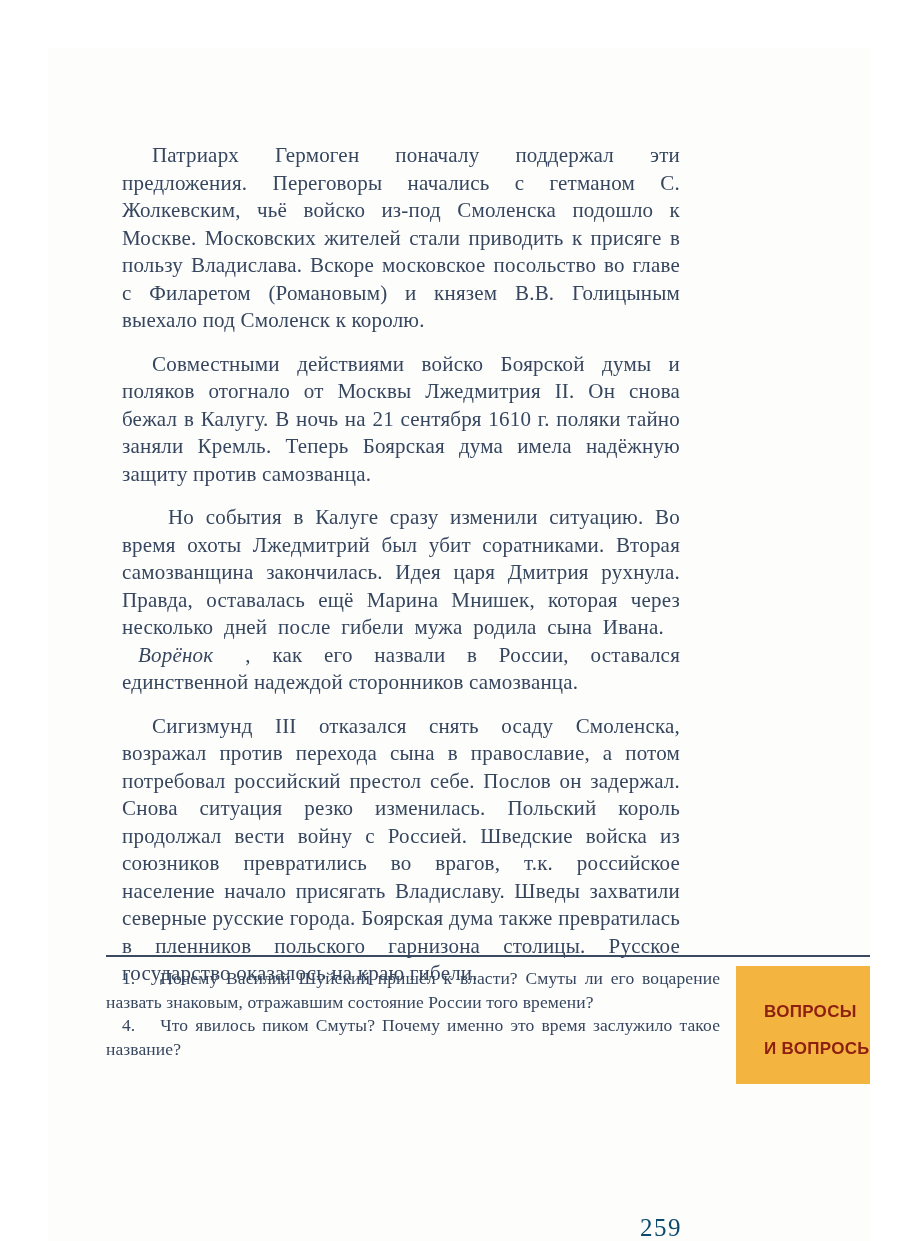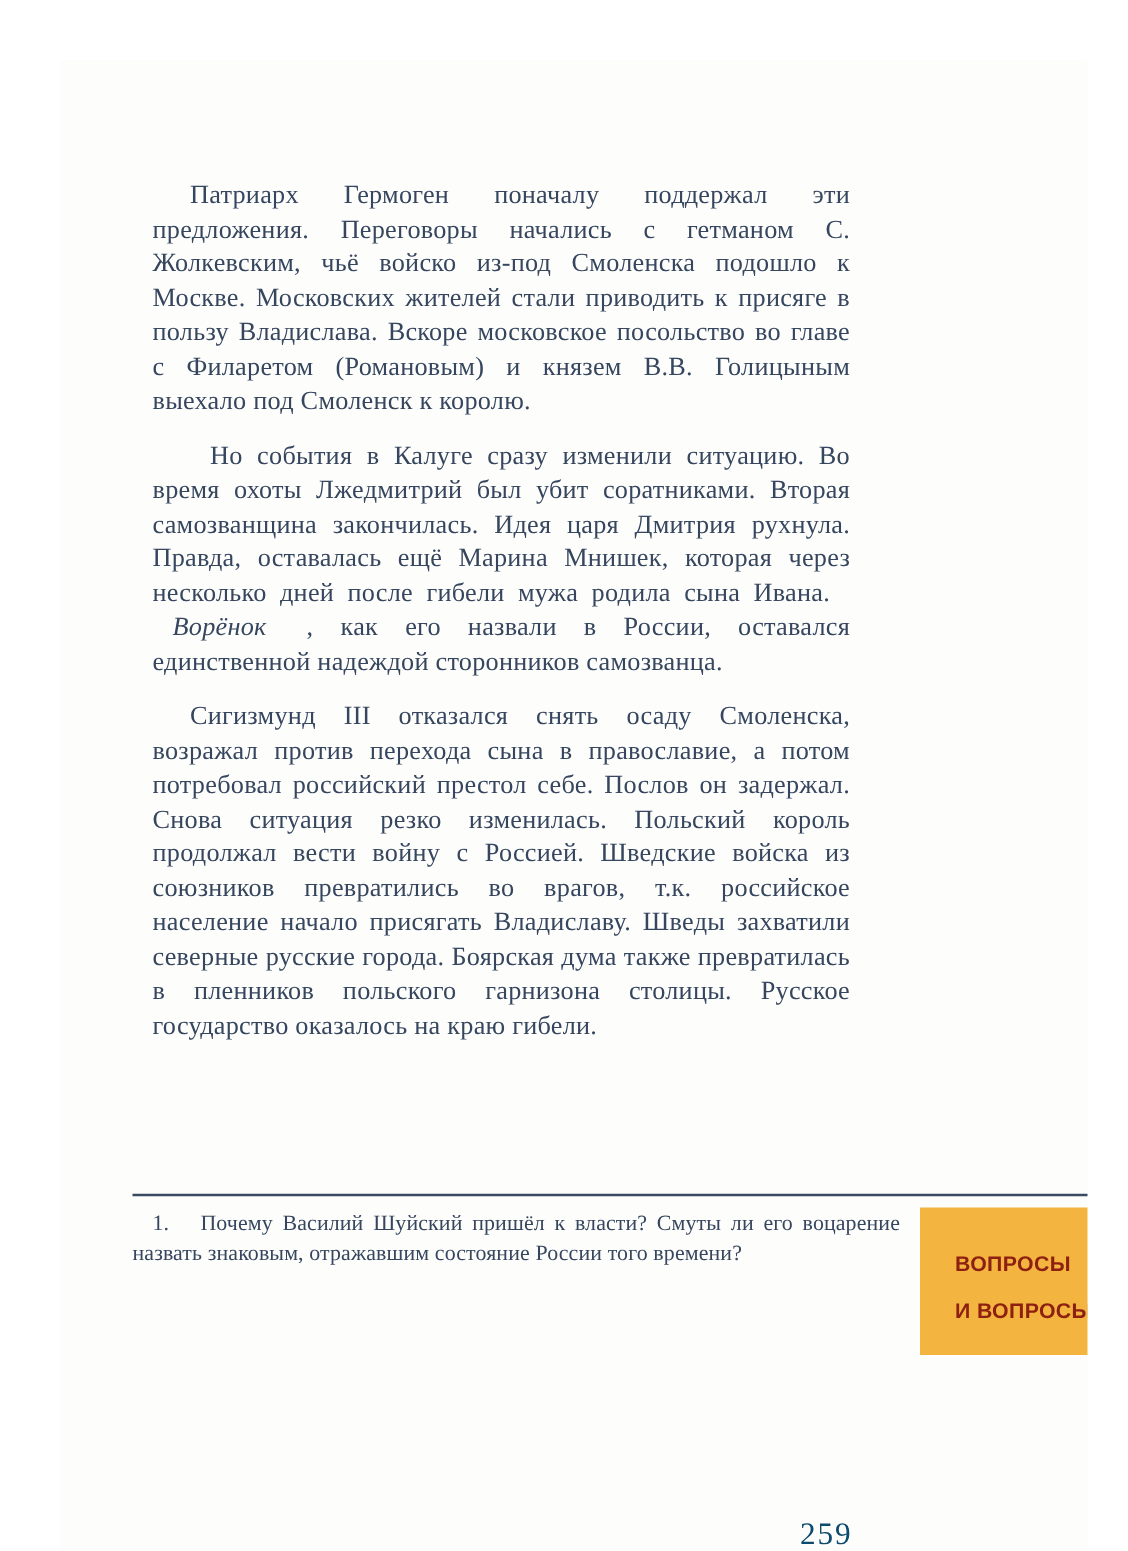--- a/index.html
+++ b/index.html
@@ -60,28 +60,30 @@
     color:#0c4a6e;
   }
 </style>
 </head>
 <body>
 
 <div class="page">
 
   <div class="main-text">
     <p>Патриарх Гермоген поначалу поддержал эти предложения. Переговоры начались с гетманом С. Жолкевским, чьё войско из-под Смоленска подошло к Москве. Московских жителей стали приводить к присяге в пользу Владислава. Вскоре московское посольство во главе с Филаретом (Романовым) и князем В.В. Голицыным выехало под Смоленск к королю.</p>
+    <p>Совместными действиями войско Боярской думы и поляков отогнало от Москвы Лжедмитрия II. Он снова бежал в Калугу. В ночь на 21 сентября 1610 г. поляки тайно заняли Кремль. Теперь Боярская дума имела надёжную защиту против самозванца.</p>
     <p><span>Но события в Калуге сразу изменили ситуацию. Во время охоты Лжедмитрий был убит соратниками. Вторая самозванщина закончилась. Идея царя Дмитрия рухнула. Правда, оставалась ещё Марина Мнишек, которая через несколько дней после гибели мужа родила сына Ивана. </span><em>Ворёнок</em><span>, как его назвали в России, оставался единственной надеждой сторонников самозванца.</span></p>
     <p>Сигизмунд III отказался снять осаду Смоленска, возражал против перехода сына в православие, а потом потребовал российский престол себе. Послов он задержал. Снова ситуация резко изменилась. Польский король продолжал вести войну с Россией. Шведские войска из союзников превратились во врагов, т.к. российское население начало присягать Владиславу. Шведы захватили северные русские города. Боярская дума также превратилась в пленников польского гарнизона столицы. Русское государство оказалось на краю гибели.</p>
   </div>
 
   <div class="divider"></div>
 
   <div class="questions">
     <p class="q"><span class="qn">1.</span><span>Почему Василий Шуйский пришёл к власти? Смуты ли его воцарение назвать знаковым, отражавшим состояние России того времени?</span></p>
+    <p class="q"><span class="qn">4.</span><span>Что явилось пиком Смуты? Почему именно это время заслужило такое название?</span></p>
   </div>
 
   <div class="badge">
     <div>ВОПРОСЫ</div>
     <div>И ВОПРОСЫ</div>
   </div>
 
   <div class="page-number">259</div>
 
 </div>

